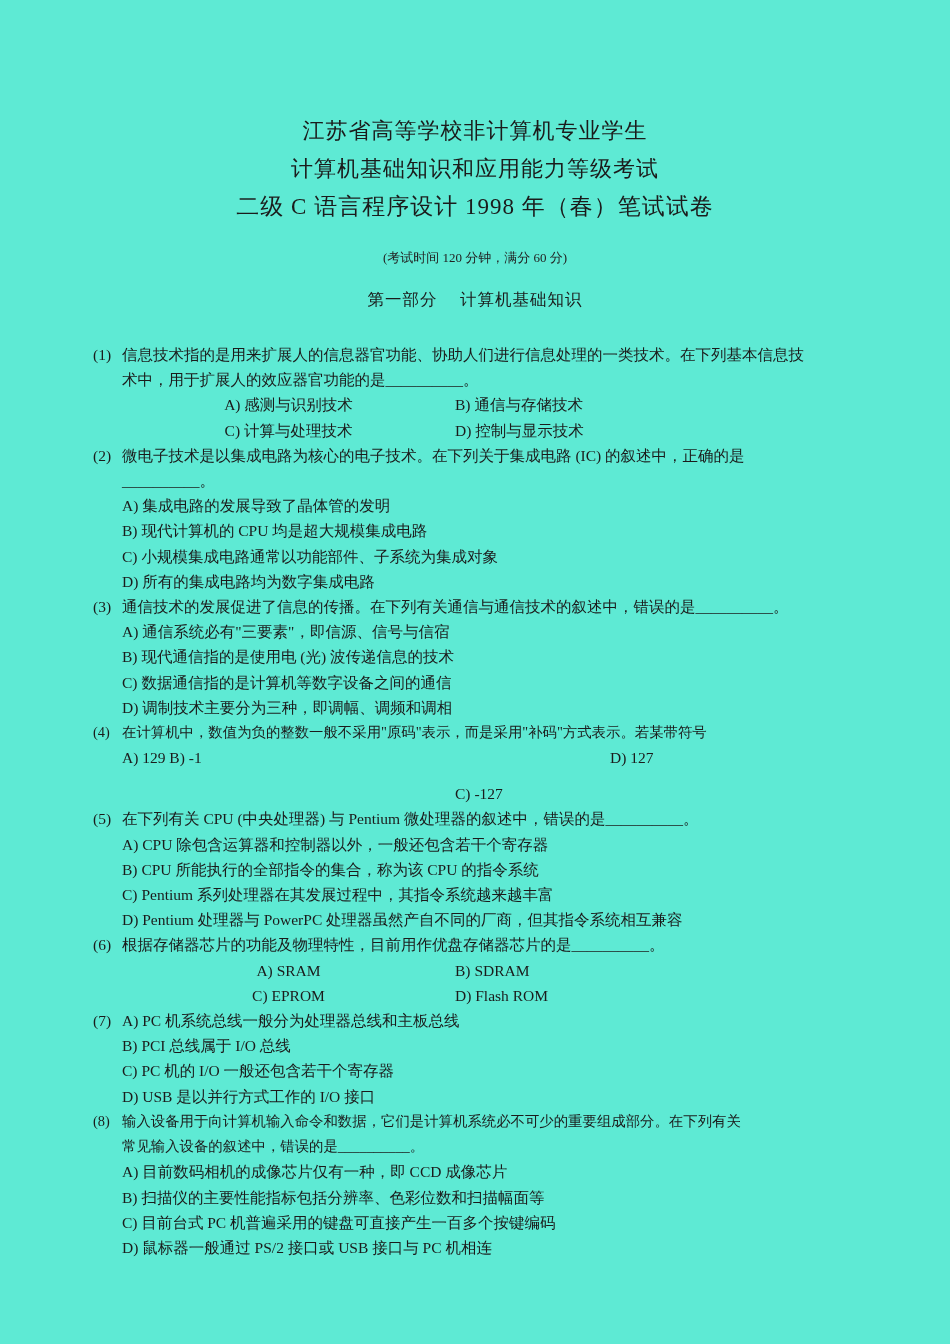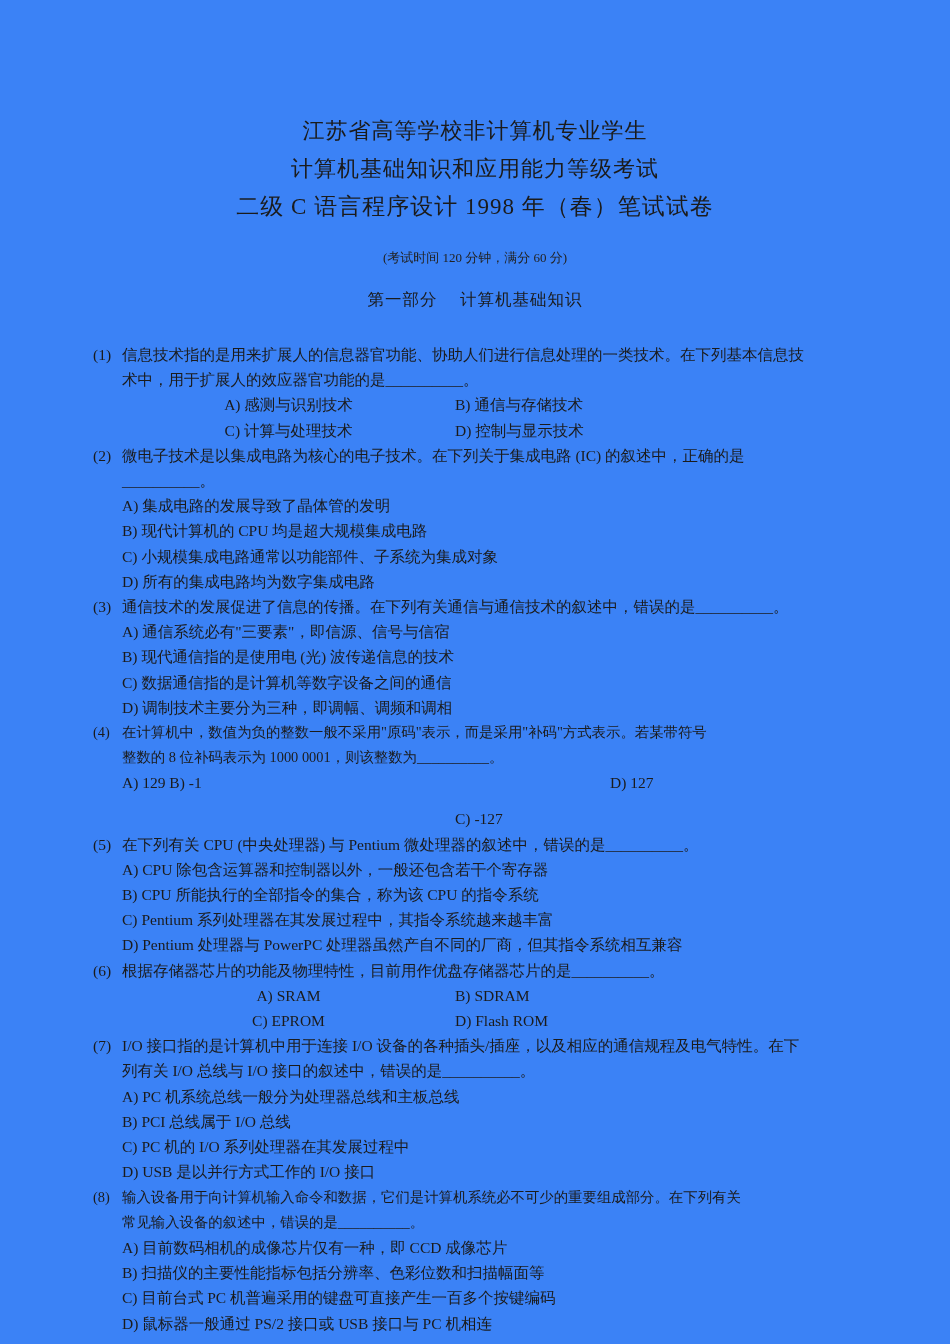--- a/index.html
+++ b/index.html
@@ -1,21 +1,21 @@
 <!DOCTYPE html>
 <html><head>
 <meta charset="utf-8">
 <style>
   html, body { margin: 0; padding: 0; background: #ffffff; }
   .page {
     position: relative;
     width: 950px;
     height: 1344px;
     margin: 0 auto;
-    background: #3b82f6;
+    background: #5eead4;
     color: #1b1b1b;
     font-family: "Liberation Serif", "DejaVu Serif", serif;
     overflow: hidden;
   }
   header { padding-top: 112px; text-align: center; }
   .title-line { font-size: 22px; line-height: 38px; letter-spacing: 1px; }
   .title-line.big { font-size: 23px; }
   .exam-info { font-size: 13px; line-height: 20px; margin-top: 22px; color: #222; }
   .section-title { font-size: 16.5px; line-height: 24px; margin-top: 20px; letter-spacing: 1px; }
 
@@ -85,21 +85,20 @@
           <div class="opt">A) 通信系统必有"三要素"，即信源、信号与信宿</div>
           <div class="opt">B) 现代通信指的是使用电 (光) 波传递信息的技术</div>
           <div class="opt">C) 数据通信指的是计算机等数字设备之间的通信</div>
           <div class="opt">D) 调制技术主要分为三种，即调幅、调频和调相</div>
         </div>
       </div>
       <div class="question q-small">
         <span class="qnum">(4)</span>
         <div class="stem">
           <div class="stem-line">在计算机中，数值为负的整数一般不采用"原码"表示，而是采用"补码"方式表示。若某带符号</div>
-          <div class="stem-line">整数的 8 位补码表示为 1000 0001，则该整数为__________。</div>
         </div>
         <div class="opts">
           <div class="opt-row">
             <span class="opt cell-0">A) 129 B) -1</span>
             <span class="opt cell-1">C) -127</span>
             <span class="opt cell-2">D) 127</span>
           </div>
         </div>
       </div>
       <div class="question">
@@ -125,28 +124,24 @@
             <span class="opt">B) SDRAM</span>
           </div>
           <div class="opt-row">
             <span class="opt cell-a">C) EPROM</span>
             <span class="opt">D) Flash ROM</span>
           </div>
         </div>
       </div>
       <div class="question">
         <span class="qnum">(7)</span>
-        <div class="stem">
-          <div class="stem-line">I/O 接口指的是计算机中用于连接 I/O 设备的各种插头/插座，以及相应的通信规程及电气特性。在下</div>
-          <div class="stem-line">列有关 I/O 总线与 I/O 接口的叙述中，错误的是__________。</div>
-        </div>
         <div class="opts">
           <div class="opt">A) PC 机系统总线一般分为处理器总线和主板总线</div>
           <div class="opt">B) PCI 总线属于 I/O 总线</div>
-          <div class="opt">C) PC 机的 I/O 系列处理器在其发展过程中</div>
+          <div class="opt">C) PC 机的 I/O 一般还包含若干个寄存器</div>
           <div class="opt">D) USB 是以并行方式工作的 I/O 接口</div>
         </div>
       </div>
       <div class="question q-small">
         <span class="qnum">(8)</span>
         <div class="stem">
           <div class="stem-line">输入设备用于向计算机输入命令和数据，它们是计算机系统必不可少的重要组成部分。在下列有关</div>
           <div class="stem-line">常见输入设备的叙述中，错误的是__________。</div>
         </div>
         <div class="opts">

